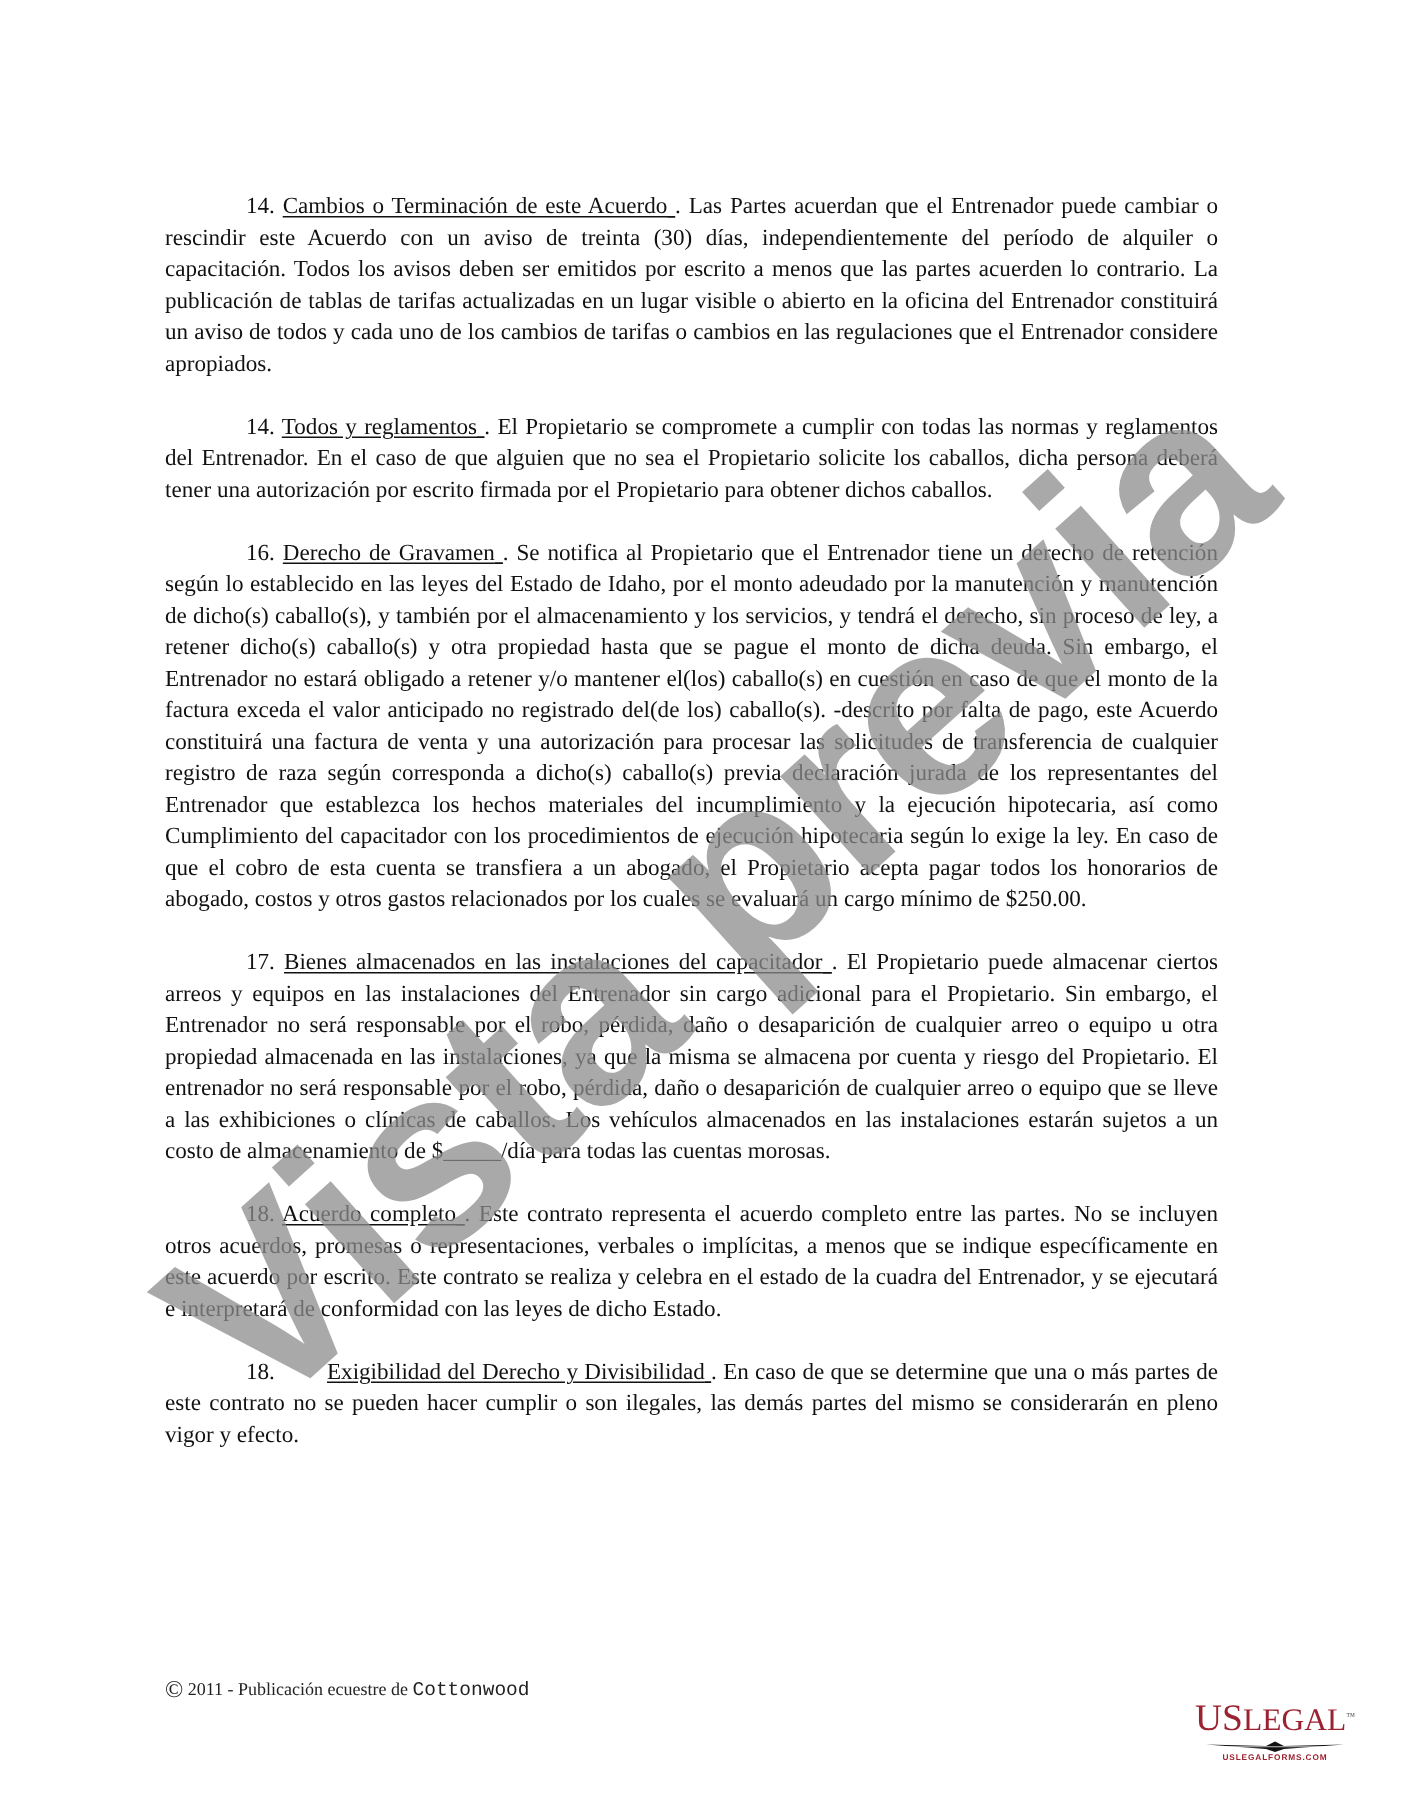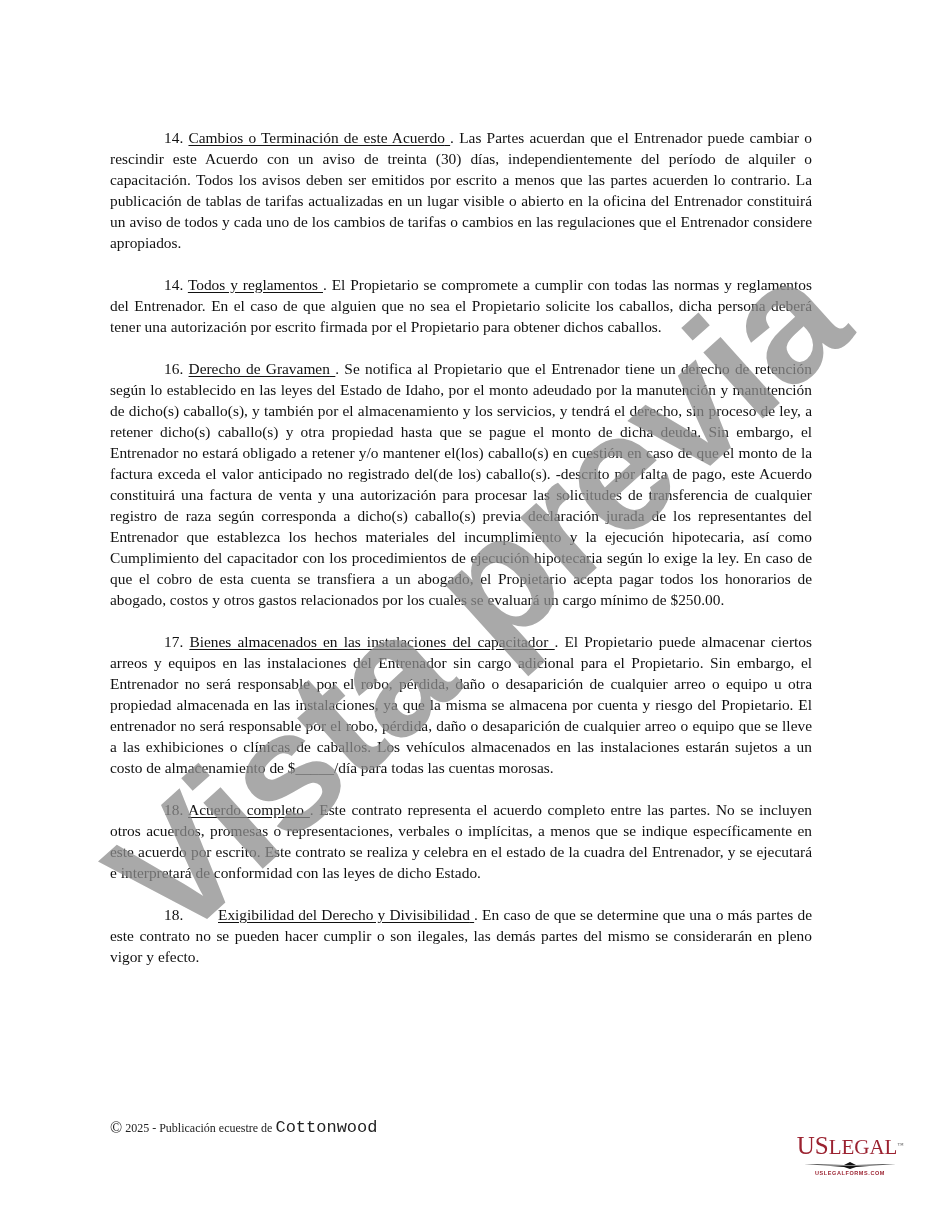--- a/index.html
+++ b/index.html
@@ -17,21 +17,21 @@
     .clause { margin: 0 14px 21px 0; text-indent: 54px; }
     .clause .num { }
     .clause.wide .num { display: inline-block; width: 54px; text-indent: 0; }
     .clause .heading { text-decoration: underline; text-underline-offset: 2px; }
     .clause .heading::after { content: "\00a0"; text-decoration: underline; }
     .footer-copy {
       position: absolute; left: 110px; top: 1118px;
       font-family: "Liberation Serif", serif; font-size: 12px; color: #222;
     }
     .footer-copy .c { font-size: 16px; vertical-align: -1px; }
-    .footer-copy .mono { font-family: "Liberation Mono", monospace; font-size: 17px; }
+    .footer-copy .mono { font-family: "Liberation Mono", monospace; font-size: 13px; }
     .watermark {
       position: absolute; left: 20px; top: 520px; width: 900px; text-align: center;
       transform: rotate(-42deg); transform-origin: 50% 50%;
       font-family: "Liberation Sans", sans-serif; font-weight: bold;
       font-size: 168px; line-height: 168px; letter-spacing: -2px;
       color: rgba(140,140,140,0.75); pointer-events: none; white-space: nowrap;
     }
     .logo {
       position: absolute; left: 790px; top: 1133px; width: 120px; height: 45px;
       text-align: center;
@@ -60,21 +60,21 @@
 
     <p class="clause"><span class="num">16.</span> <span class="heading">Derecho de Gravamen</span><span>. Se notifica al Propietario que el Entrenador tiene un derecho de retención según lo establecido en las leyes del Estado de Idaho, por el monto adeudado por la manutención y manutención de dicho(s) caballo(s), y también por el almacenamiento y los servicios, y tendrá el derecho, sin proceso de ley, a retener dicho(s) caballo(s) y otra propiedad hasta que se pague el monto de dicha deuda. Sin embargo, el Entrenador no estará obligado a retener y/o mantener el(los) caballo(s) en cuestión en caso de que el monto de la factura exceda el valor anticipado no registrado del(de los) caballo(s). -descrito por falta de pago, este Acuerdo constituirá una factura de venta y una autorización para procesar las solicitudes de transferencia de cualquier registro de raza según corresponda a dicho(s) caballo(s) previa declaración jurada de los representantes del Entrenador que establezca los hechos materiales del incumplimiento y la ejecución hipotecaria, así como Cumplimiento del capacitador con los procedimientos de ejecución hipotecaria según lo exige la ley. En caso de que el cobro de esta cuenta se transfiera a un abogado, el Propietario acepta pagar todos los honorarios de abogado, costos y otros gastos relacionados por los cuales se evaluará un cargo mínimo de $250.00.</span></p>
 
     <p class="clause"><span class="num">17.</span> <span class="heading">Bienes almacenados en las instalaciones del capacitador</span><span>. El Propietario puede almacenar ciertos arreos y equipos en las instalaciones del Entrenador sin cargo adicional para el Propietario. Sin embargo, el Entrenador no será responsable por el robo, pérdida, daño o desaparición de cualquier arreo o equipo u otra propiedad almacenada en las instalaciones, ya que la misma se almacena por cuenta y riesgo del Propietario. El entrenador no será responsable por el robo, pérdida, daño o desaparición de cualquier arreo o equipo que se lleve a las exhibiciones o clínicas de caballos. Los vehículos almacenados en las instalaciones estarán sujetos a un costo de almacenamiento de $_____/día para todas las cuentas morosas.</span></p>
 
     <p class="clause"><span class="num">18.</span> <span class="heading">Acuerdo completo</span><span>. Este contrato representa el acuerdo completo entre las partes. No se incluyen otros acuerdos, promesas o representaciones, verbales o implícitas, a menos que se indique específicamente en este acuerdo por escrito. Este contrato se realiza y celebra en el estado de la cuadra del Entrenador, y se ejecutará e interpretará de conformidad con las leyes de dicho Estado.</span></p>
 
     <p class="clause wide"><span class="num">18.</span><span class="heading">Exigibilidad del Derecho y Divisibilidad</span><span>. En caso de que se determine que una o más partes de este contrato no se pueden hacer cumplir o son ilegales, las demás partes del mismo se considerarán en pleno vigor y efecto.</span></p>
   </div>
 
-  <div class="footer-copy"><span class="c">©</span><span> 2025 - Publicación ecuestre de </span><span class="mono">Cottonwood</span></div>
+  <div class="footer-copy"><span class="c">©</span><span> 2011 - Publicación ecuestre de </span><span class="mono">Cottonwood</span></div>
 
   <div class="logo">
     <div class="brand"><span>US</span><span class="small">LEGAL</span><span class="tm">™</span></div>
     <svg class="eagle" width="92" height="9" viewBox="0 0 92 9">
       <path d="M0 3 L40 4 L46 1 L52 4 L92 3 L52 6 L46 8 L40 6 Z" fill="#111"></path>
       <path d="M8 4.5 L84 4.5" stroke="#fff" stroke-width="0.5"></path>
     </svg>
     <div class="url">USLEGALFORMS.COM</div>
   </div>
 

